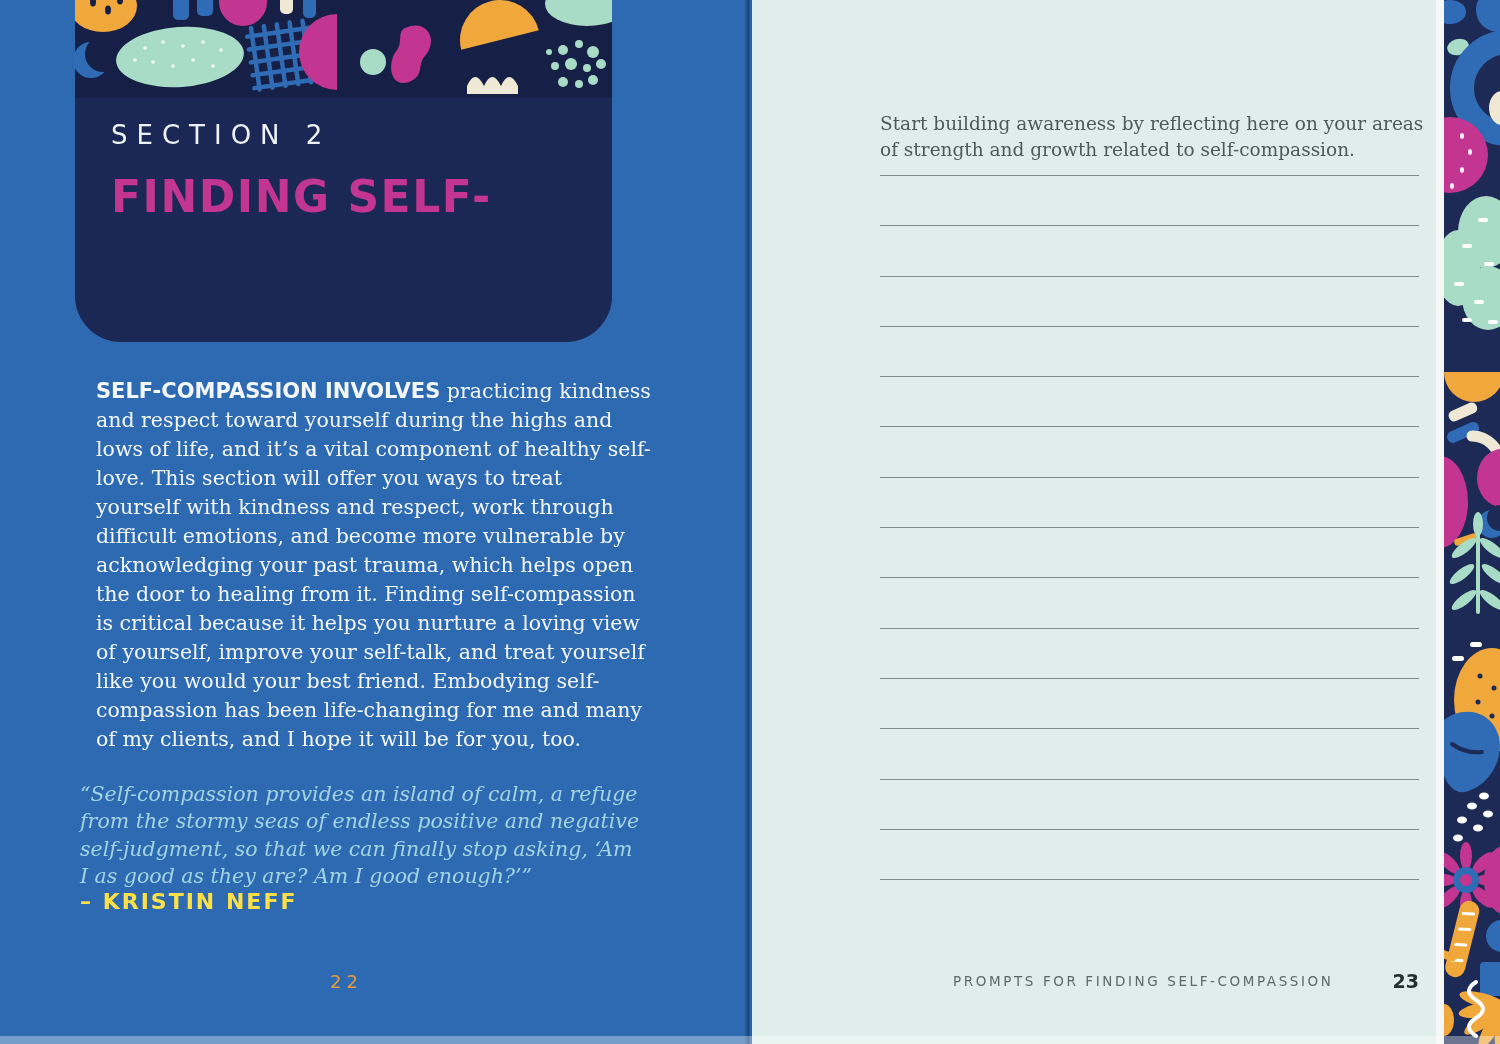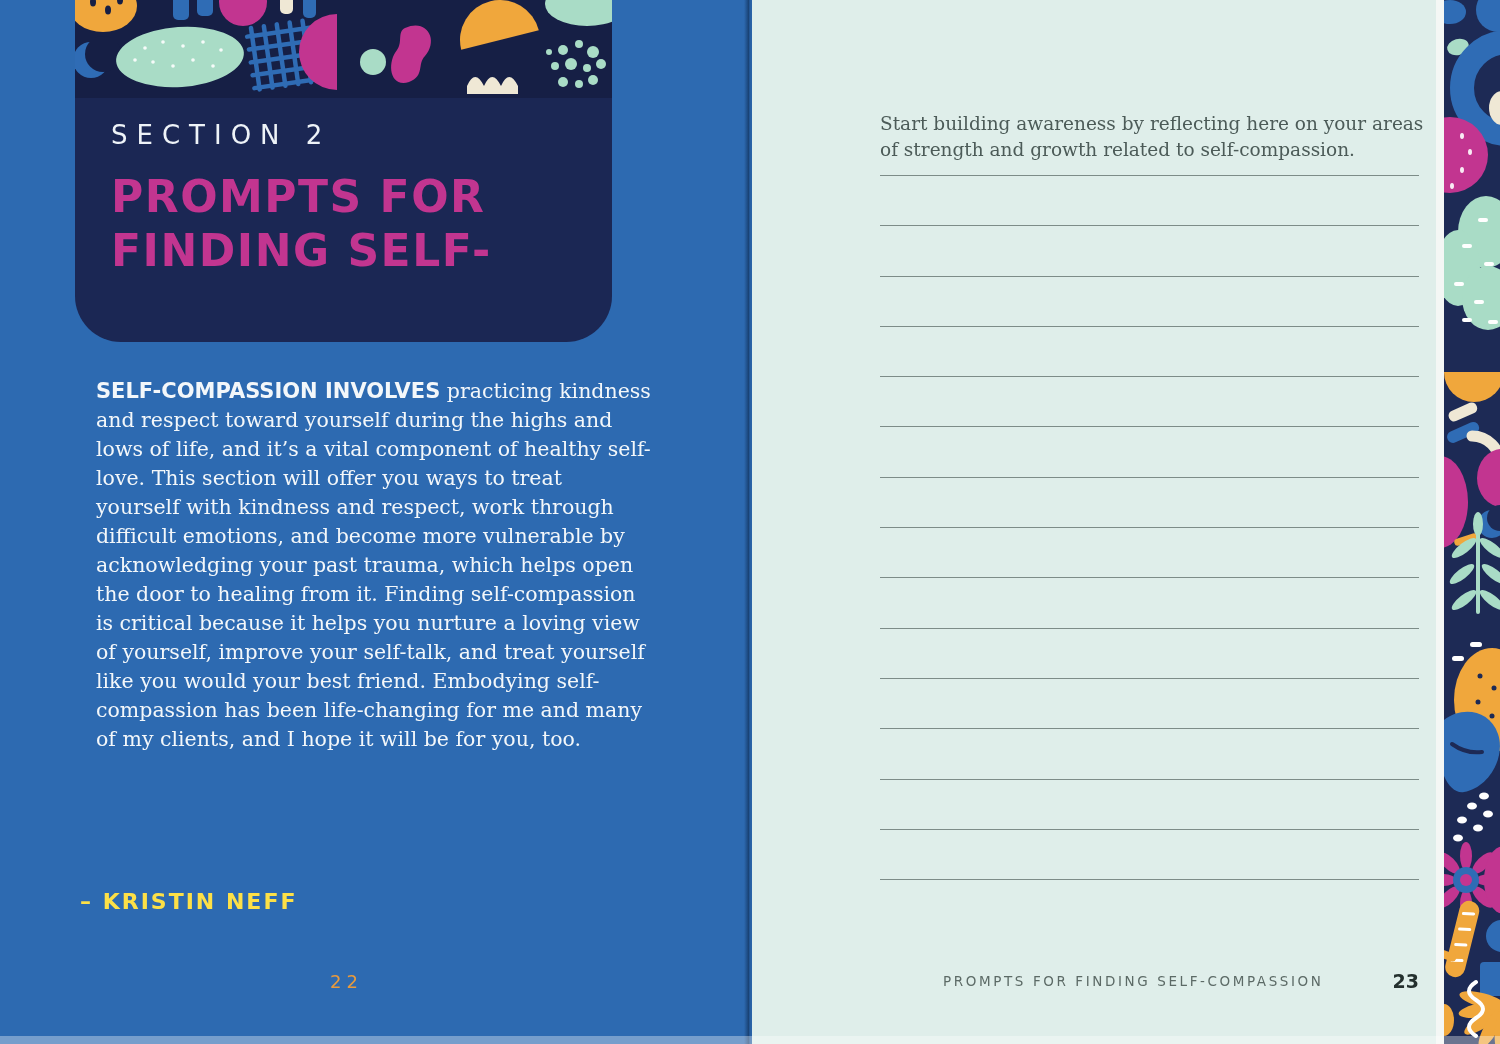--- a/index.html
+++ b/index.html
@@ -45,21 +45,21 @@
   
   .page-right{position:absolute;left:752px;top:0;width:684px;height:1044px;background:#dfeeea;}
   .prompt{
     position:absolute;left:128px;top:92px;width:545px;
     font-family:"DejaVu Serif",serif;font-size:18.5px;line-height:26px;color:#4c5b58;
   }
   .rules{position:absolute;left:128px;top:175px;width:539px;}
   .rule{height:0;border-top:1.6px solid #7d8c88;margin-bottom:49.3px;}
   .footer{
     position:absolute;left:128px;top:968px;width:539px;height:26px;
-    display:flex;justify-content:flex-end;align-items:center;gap:36px;
+    display:flex;justify-content:flex-end;align-items:center;gap:26px;
   }
   .running-head{font-size:13.5px;letter-spacing:2.6px;color:#5c6a66;}
   .page-num-right{font-size:19px;font-weight:bold;color:#24302e;margin-left:33px;}
   
   .edge-white{position:absolute;left:1436px;top:0;width:8px;height:1044px;background:#f4f7f5;}
   .deco-strip{position:absolute;left:1444px;top:0;width:56px;height:1044px;display:block;background:#1d2a55;}
   
   .bottom-edge{position:absolute;left:0;top:1036px;width:1500px;height:8px;background:rgba(255,255,255,0.35);}
 </style>
 </head>
@@ -142,28 +142,28 @@
             <circle cx="518" cy="80" r="5"></circle>
           <circle cx="474" cy="52" r="3"></circle>
         </g>
 
         <ellipse cx="512" cy="4" rx="42" ry="22" fill="#a9dcc6"></ellipse>
       </svg>
 
       <div class="card-body">
         <div class="section-label">SECTION 2</div>
         <div class="card-title">
-          <div>PROMPTS FOR</div>
           <div>FINDING SELF-</div>
         </div>
       </div>
     </div>
 
     <p class="intro"><span class="lead">SELF-COMPASSION INVOLVES</span><span> practicing kindness and respect toward yourself during the highs and lows of life, and it’s a vital component of healthy self-love. This section will offer you ways to treat yourself with kindness and respect, work through difficult emotions, and become more vulnerable by acknowledging your past trauma, which helps open the door to healing from it. Finding self-compassion is critical because it helps you nurture a loving view of yourself, improve your self-talk, and treat yourself like you would your best friend. Embodying self-compassion has been life-changing for me and many of my clients, and I hope it will be for you, too.</span></p>
 
+    <p class="quote">“Self-compassion provides an island of calm, a refuge from the stormy seas of endless positive and negative self-judgment, so that we can finally stop asking, ‘Am I as good as they are? Am I good enough?’”</p>
 
     <div class="attribution">– KRISTIN NEFF</div>
 
     <div class="page-num-left">22</div>
   </div>
 
   <div class="spine"></div>
 
   <div class="page-right">
     <p class="prompt">Start building awareness by reflecting here on your areas of strength and growth related to self-compassion.</p>

